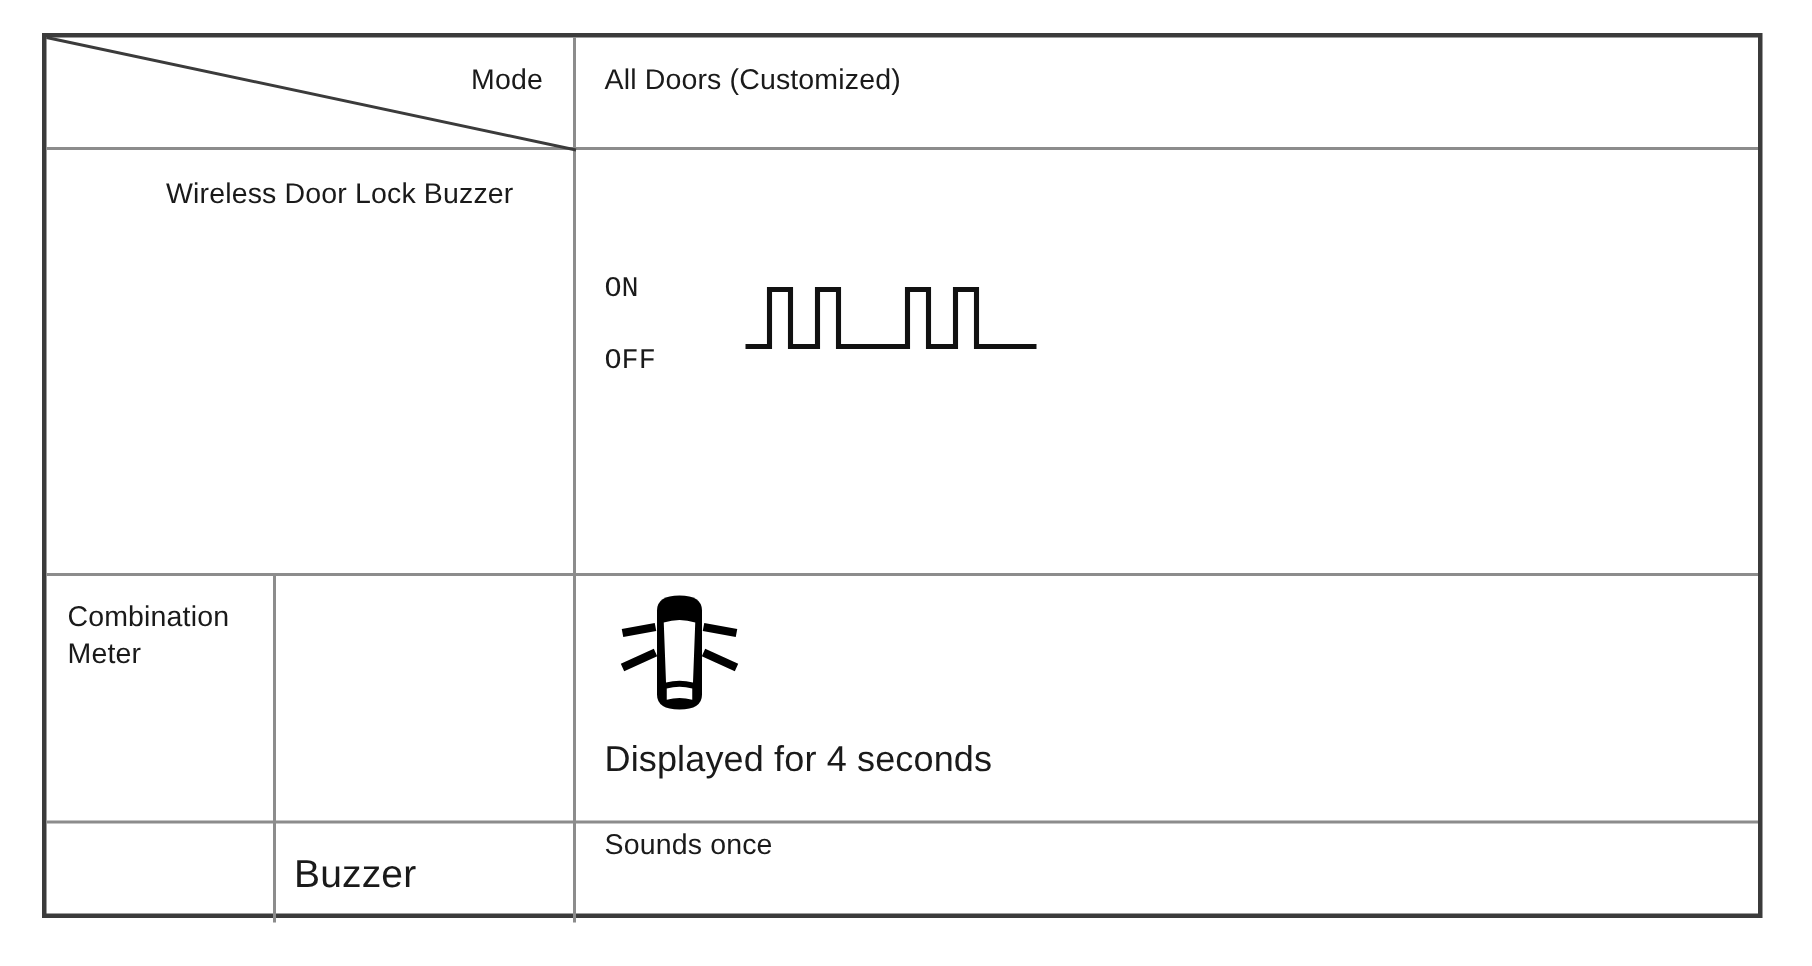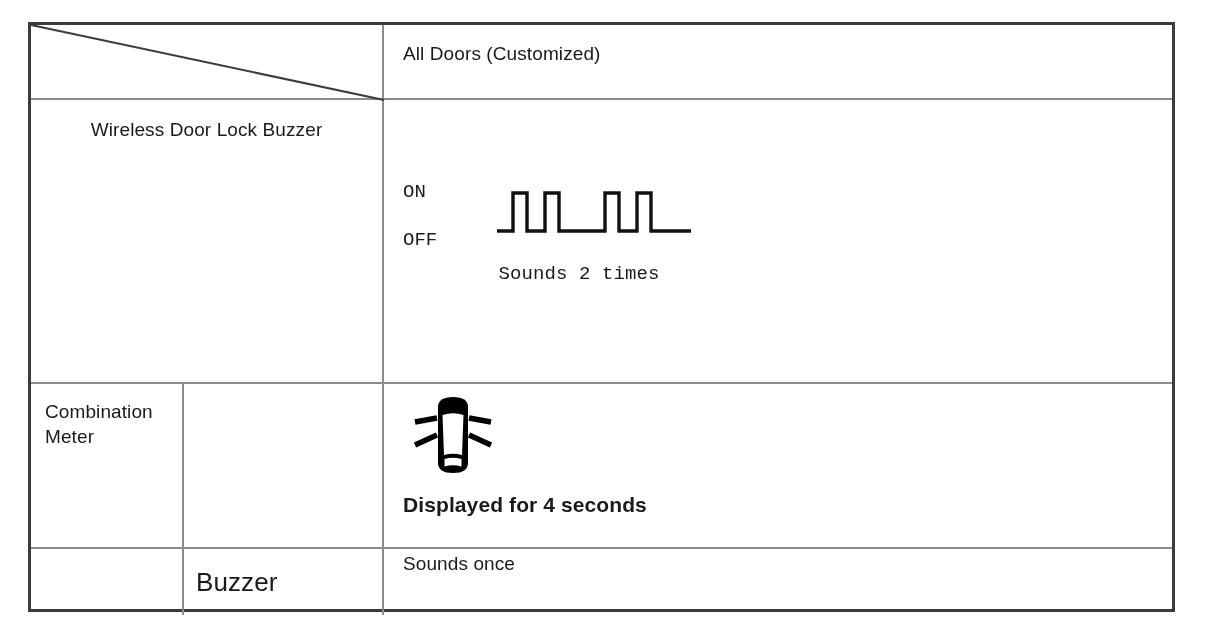--- a/index.html
+++ b/index.html
@@ -40,21 +40,21 @@
     text-align:right;font-size:19px;letter-spacing:.1px;
   }
   .mode-value{
     position:absolute;left:372px;top:18px;
     font-size:19px;letter-spacing:.1px;
   }
 
   
   .wdlb-label{
     position:absolute;left:0;top:94px;width:351px;
-    text-align:center;font-size:19px;letter-spacing:.1px;
+    text-align:center;font-size:19px;letter-spacing:.1px;padding-left:20px;
   }
 
   .wave-area{position:absolute;left:372px;top:156px;width:300px;height:118px;font-family:Liberation Mono, monospace;}
   .wave-on{position:absolute;left:0;top:0;font-size:19px;}
   .wave-off{position:absolute;left:0;top:48px;font-size:19px;}
   .wave-svg{position:absolute;left:92px;top:4px;}
   .wave-caption{
     position:absolute;left:56px;top:82px;width:240px;
     text-align:center;font-size:19px;letter-spacing:.1px;
   }
@@ -64,21 +64,21 @@
     position:absolute;left:14px;top:374px;width:130px;
     font-size:19px;line-height:25px;letter-spacing:.1px;
   }
   .mid-label{
     position:absolute;left:165px;top:374px;width:180px;
     font-size:19px;line-height:25px;letter-spacing:.1px;
   }
   .car-icon{position:absolute;left:376px;top:368px;}
   .mid-caption{
     position:absolute;left:372px;top:468px;
-    font-size:21px;letter-spacing:.1px;font-weight:bold;
+    font-size:24px;letter-spacing:.1px;
   }
 
   
   .bz-label{
     position:absolute;left:165px;top:542px;
     font-size:26px;letter-spacing:.1px;
   }
   .bz-value{
     position:absolute;left:372px;top:528px;
     font-size:19px;letter-spacing:.1px;
@@ -92,31 +92,31 @@
 
     <div class="vline vline-c1"></div>
     <div class="vline vline-c2"></div>
     <div class="hline hline-r1"></div>
     <div class="hline hline-r2"></div>
     <div class="hline hline-r3"></div>
 
     <svg class="hdr-diag" viewBox="0 0 353 75" preserveAspectRatio="none">
       <line x1="0" y1="0" x2="353" y2="75" stroke="#3b3b3b" stroke-width="2"></line>
     </svg>
+    <div class="mode-label">Mode</div>
     <div class="mode-value">All Doors (Customized)</div>
 
     <div class="wdlb-label">Wireless Door Lock Buzzer</div>
 
     <div class="wave-area">
       <div class="wave-on">ON</div>
       <div class="wave-off">OFF</div>
       <svg class="wave-svg" width="200" height="56" viewBox="0 0 200 56">
         <polyline points="2,46 18,46 18,8 32,8 32,46 50,46 50,8 64,8 64,46 110,46 110,8 124,8 124,46 142,46 142,8 156,8 156,46 196,46" fill="none" stroke="#111111" stroke-width="3.4" stroke-linejoin="miter" stroke-linecap="butt"></polyline>
       </svg>
-      <div class="wave-caption">Sounds 2 times</div>
     </div>
 
     <div class="cm-label">Combination Meter</div>
 
     <svg class="car-icon" width="92" height="92" viewBox="0 0 92 92">
 
       <path d="M31 14 Q31 4 46 4 Q61 4 61 14 L61 70 Q61 80 46 80 Q31 80 31 70 Z" fill="#000000"></path>
 
       <path d="M35.5 22 Q46 18.5 56.5 22 L55 62 Q46 59.5 37 62 Z" fill="#ffffff"></path>
 

